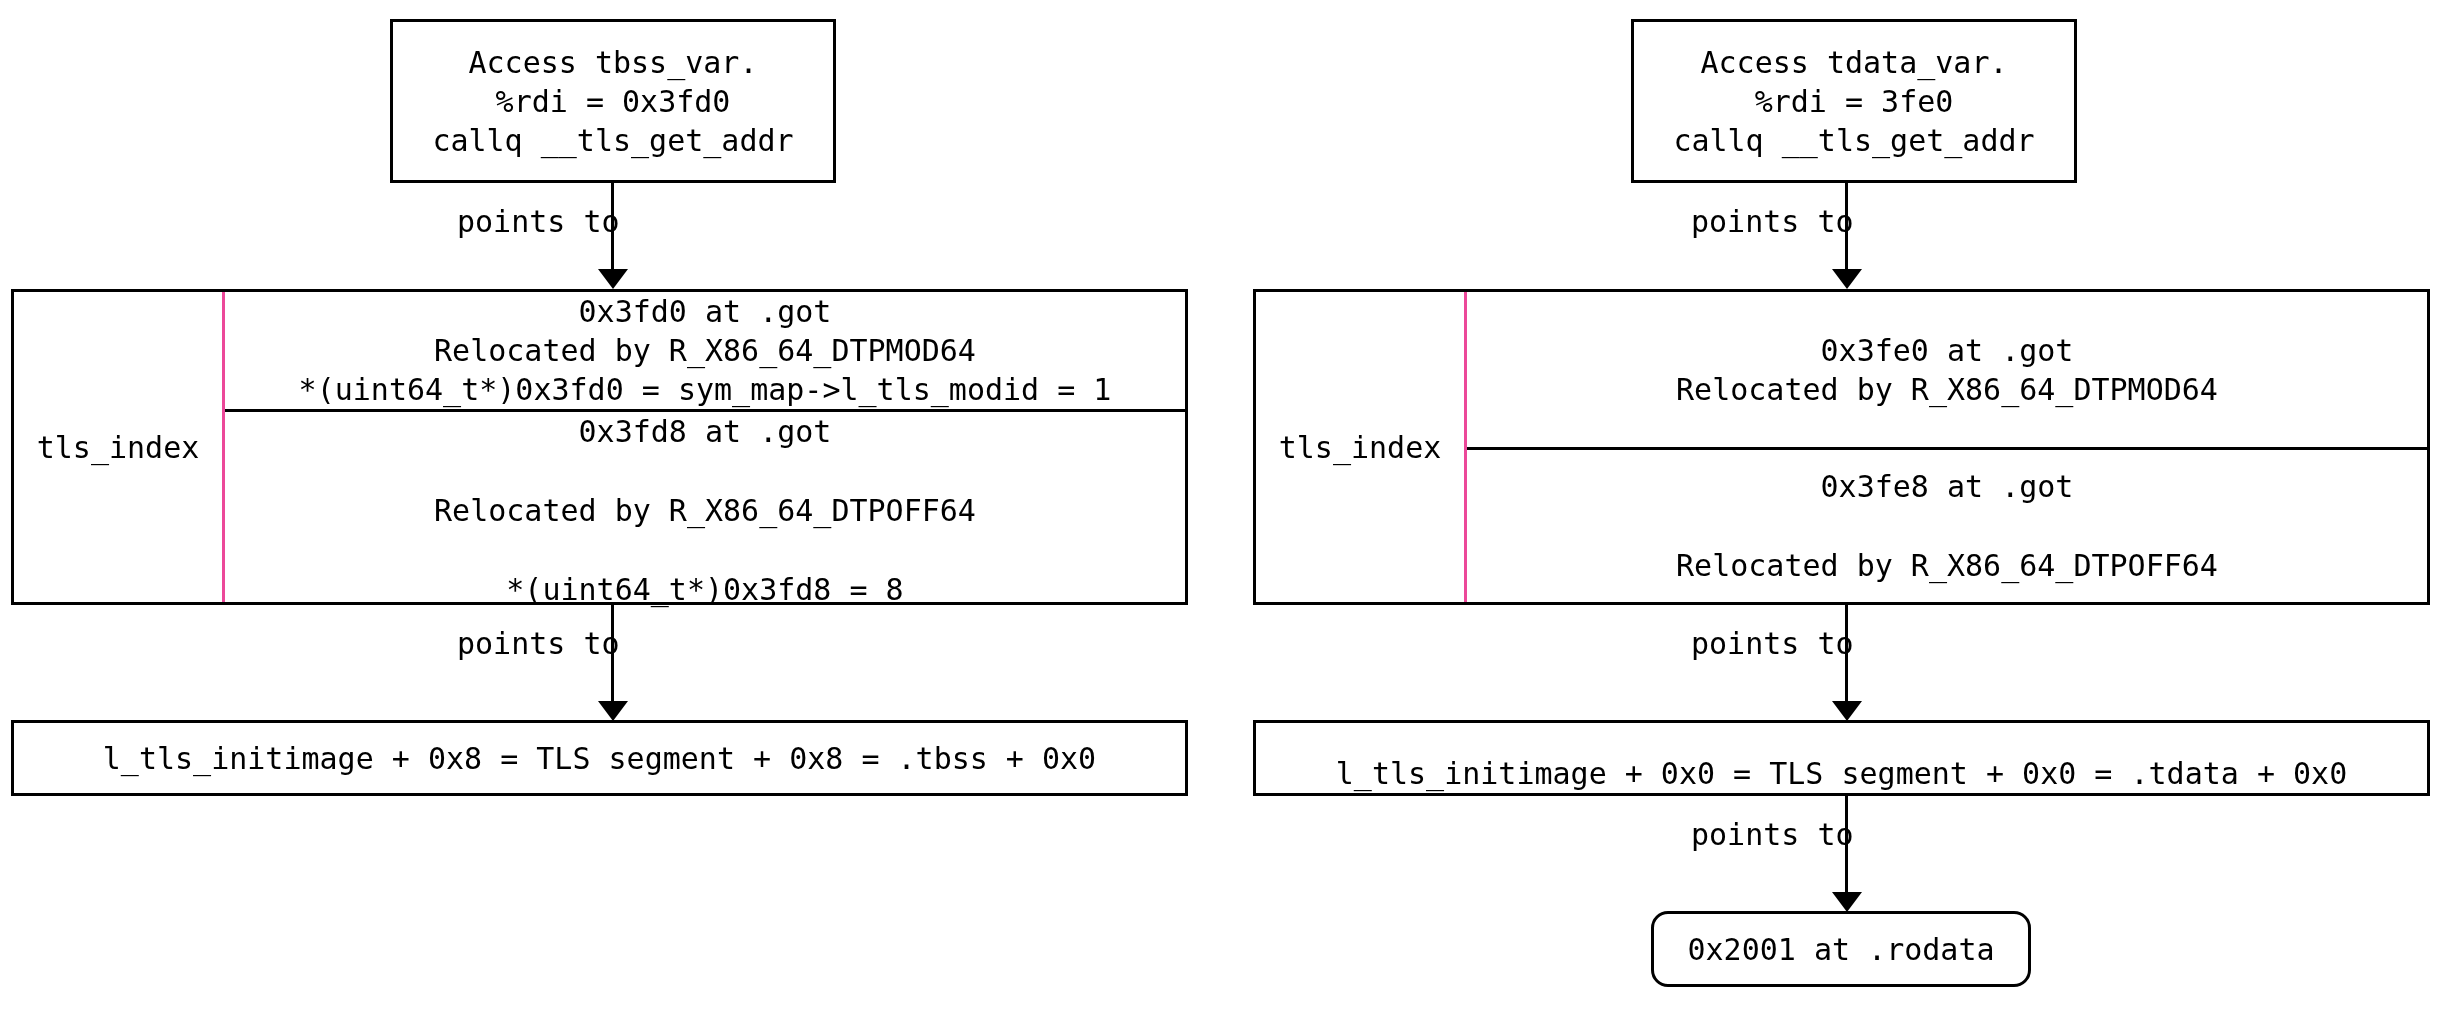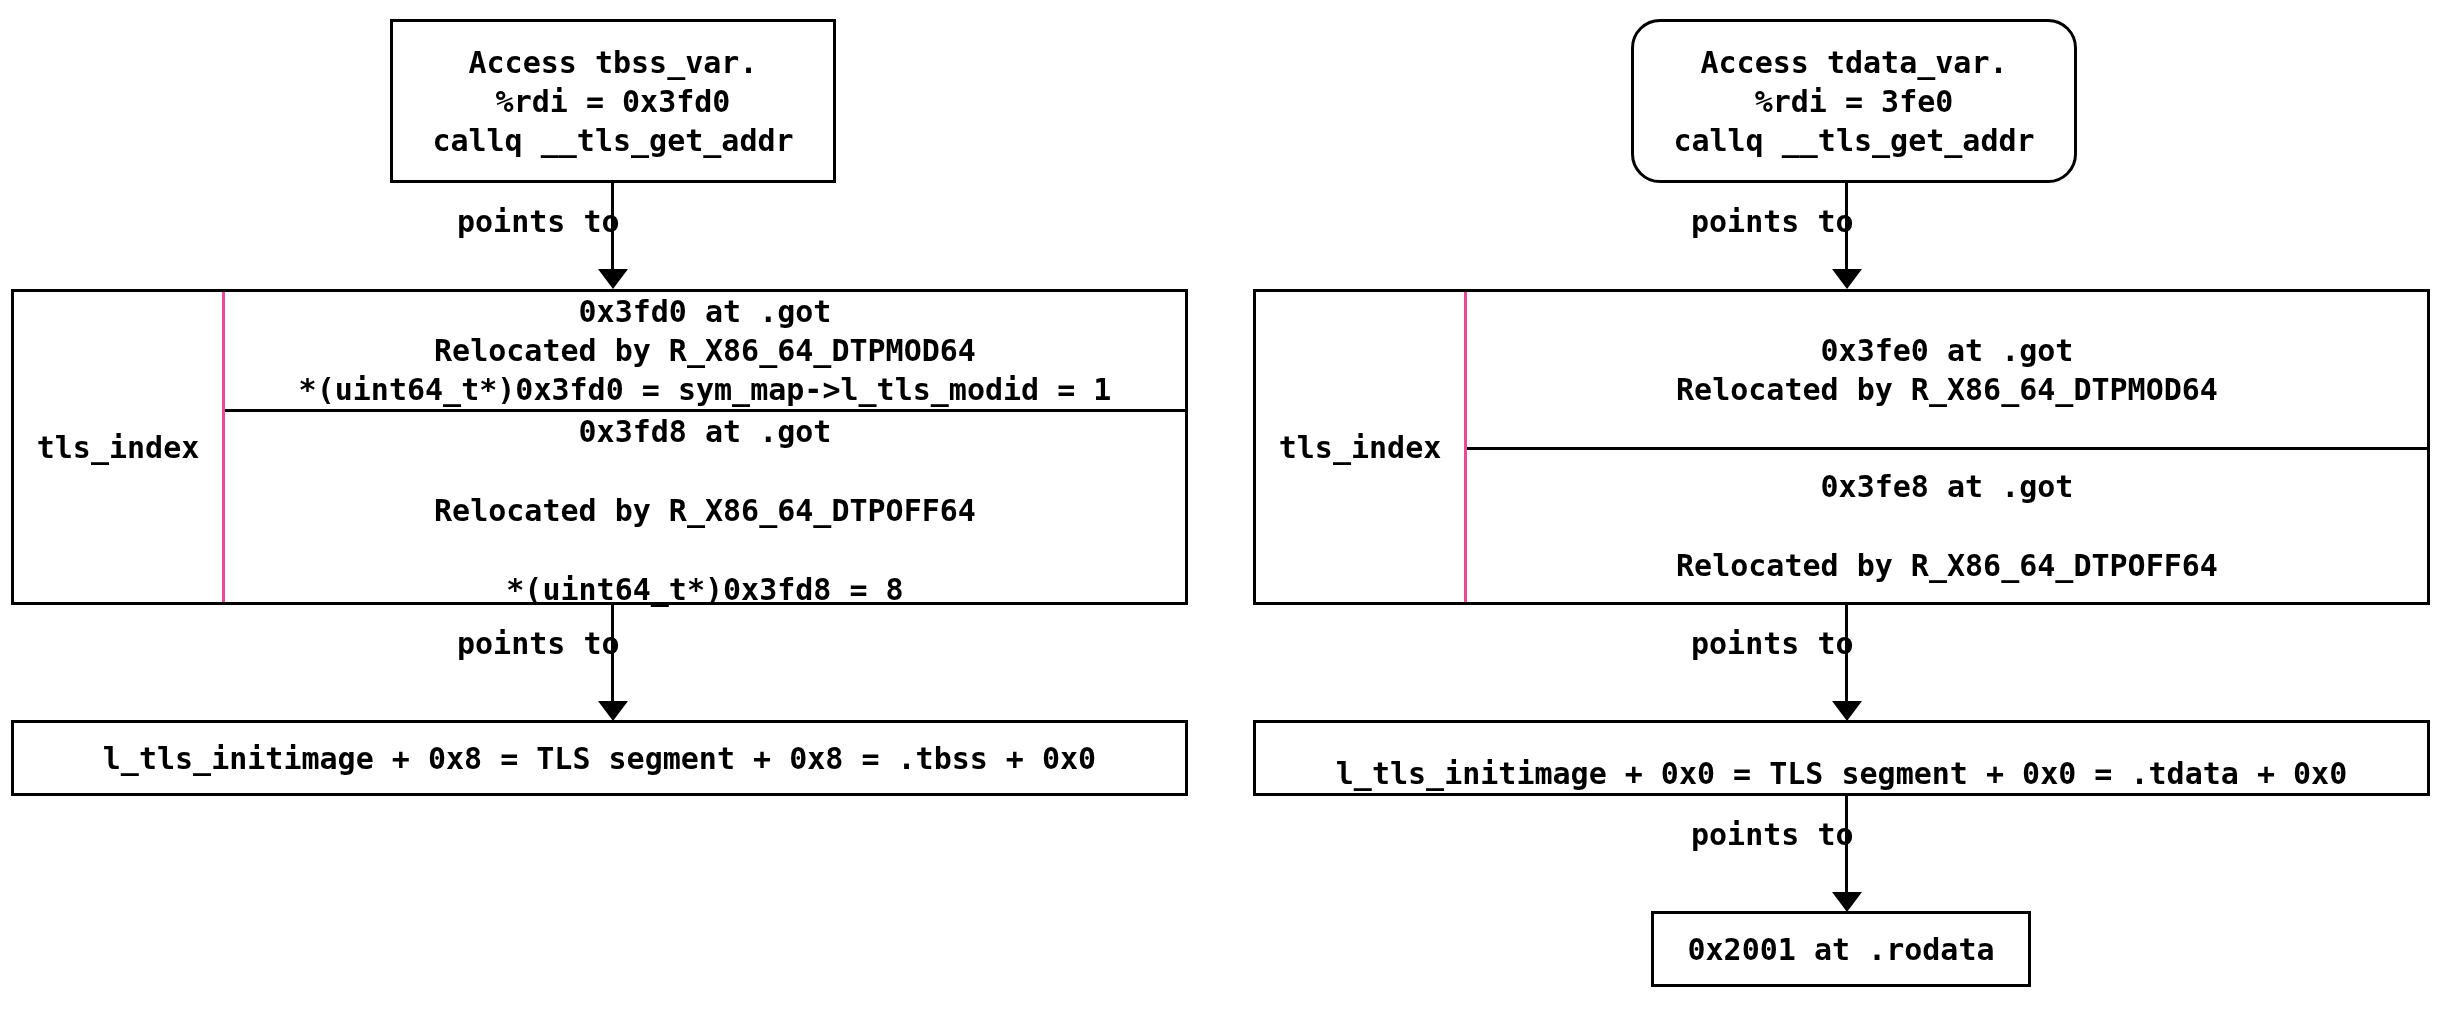--- a/index.html
+++ b/index.html
@@ -11,21 +11,20 @@
     width: 2460px;
     height: 1017px;
     font-family: "DejaVu Sans Mono", "Liberation Mono", monospace;
     color: #000000;
     overflow: hidden;
   }
   #canvas {
     position: relative;
     width: 2460px;
     height: 912px;
-    font-weight: bold;
   }
 
   
   .node {
     position: absolute;
     box-sizing: border-box;
     border: 3px solid #000;
     background: #fff;
     display: flex;
     flex-direction: column;
@@ -144,21 +143,21 @@
   <div class="conn" style="left:611px; top:605px; width:3px; height:118px;">
     <div class="stem" style="height:96px;"></div>
     <div class="head" style="top:96px;"></div>
   </div>
   <div class="conn-label" style="left:457px; top:629px;">points to</div>
 
   <div class="node" style="left:11px; top:720px; width:1177px; height:76px;">
     <span class="line">l_tls_initimage + 0x8 = TLS segment + 0x8 = .tbss + 0x0</span>
   </div>
 
-  <div class="node" style="left:1631px; top:19px; width:446px; height:164px;border-radius:29px;">
+  <div class="node" style="left:1631px; top:19px; width:446px; height:164px;">
     <span class="line">Access tdata_var.</span>
     <span class="line">%rdi = 3fe0</span>
     <span class="line">callq __tls_get_addr</span>
   </div>
 
   <div class="conn" style="left:1845px; top:183px; width:3px; height:106px;">
     <div class="stem" style="height:86px;"></div>
     <div class="head" style="top:86px;"></div>
   </div>
   <div class="conn-label" style="left:1691px; top:207px;">points to</div>
@@ -186,17 +185,17 @@
   <div class="node" style="left:1253px; top:720px; width:1177px; height:76px;justify-content:flex-end;">
     <span class="line">l_tls_initimage + 0x0 = TLS segment + 0x0 = .tdata + 0x0</span>
   </div>
 
   <div class="conn" style="left:1845px; top:796px; width:3px; height:118px;">
     <div class="stem" style="height:96px;"></div>
     <div class="head" style="top:96px;"></div>
   </div>
   <div class="conn-label" style="left:1691px; top:820px;">points to</div>
 
-  <div class="node" style="left:1651px; top:911px; width:380px; height:76px;">
+  <div class="node" style="left:1651px; top:911px; width:380px; height:76px;border-radius:17px;">
     <span class="line">0x2001 at .rodata</span>
   </div>
 
 </div>
 
 </body></html>

